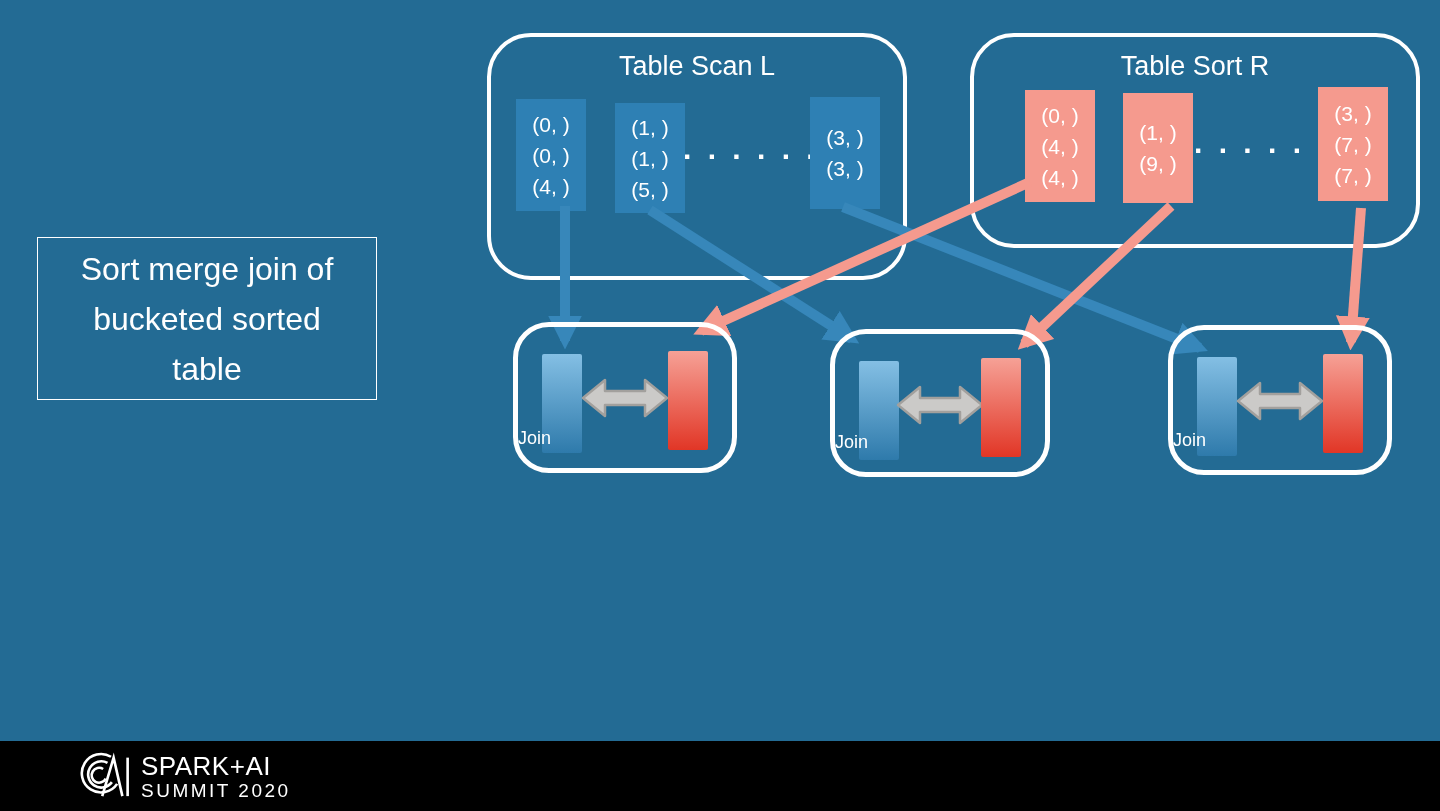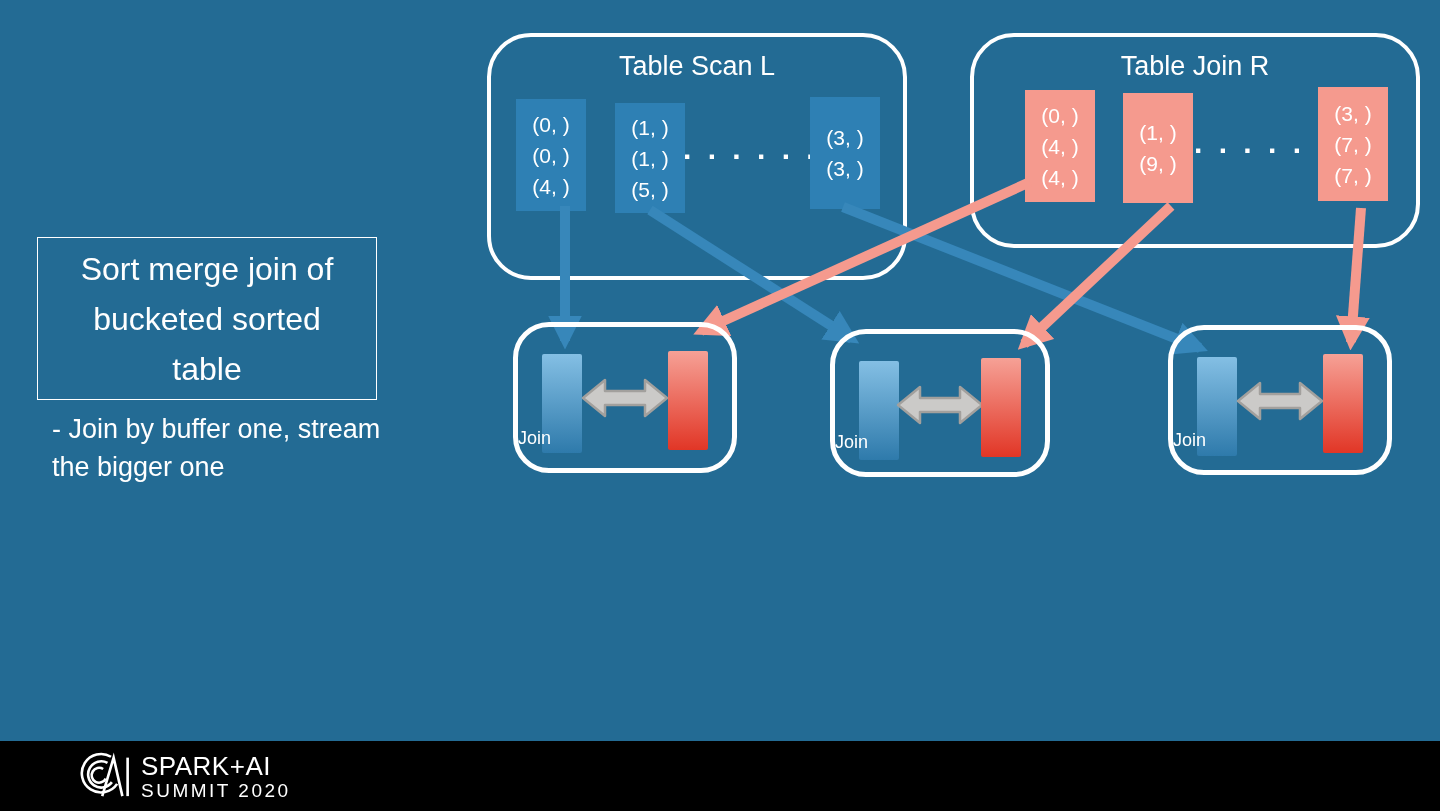--- a/index.html
+++ b/index.html
@@ -70,22 +70,20 @@
 </head>
 <body>
 
 <div class="slide">
 
   <div class="title-box">
     <div class="title-text">Sort merge join of
 bucketed sorted
 table</div>
   </div>
-  <div class="bullet">- Join by buffer one, stream
-the bigger one</div>
 
   <div class="ts-box ts-l">
     <div class="ts-title">Table Scan L</div>
     <div class="bucket blue b-l1">
       <div>(0, )</div>
       <div>(0, )</div>
       <div>(4, )</div>
     </div>
     <div class="bucket blue b-l2">
       <div>(1, )</div>
@@ -93,21 +91,21 @@
       <div>(5, )</div>
     </div>
     <div class="dots dots-l">. . . . . .</div>
     <div class="bucket blue b-l3">
       <div>(3, )</div>
       <div>(3, )</div>
     </div>
   </div>
 
   <div class="ts-box ts-r">
-    <div class="ts-title">Table Join R</div>
+    <div class="ts-title">Table Sort R</div>
     <div class="bucket salmon b-r1">
       <div>(0, )</div>
       <div>(4, )</div>
       <div>(4, )</div>
     </div>
     <div class="bucket salmon b-r2">
       <div>(1, )</div>
       <div>(9, )</div>
     </div>
     <div class="dots dots-r">. . . . . .</div>

